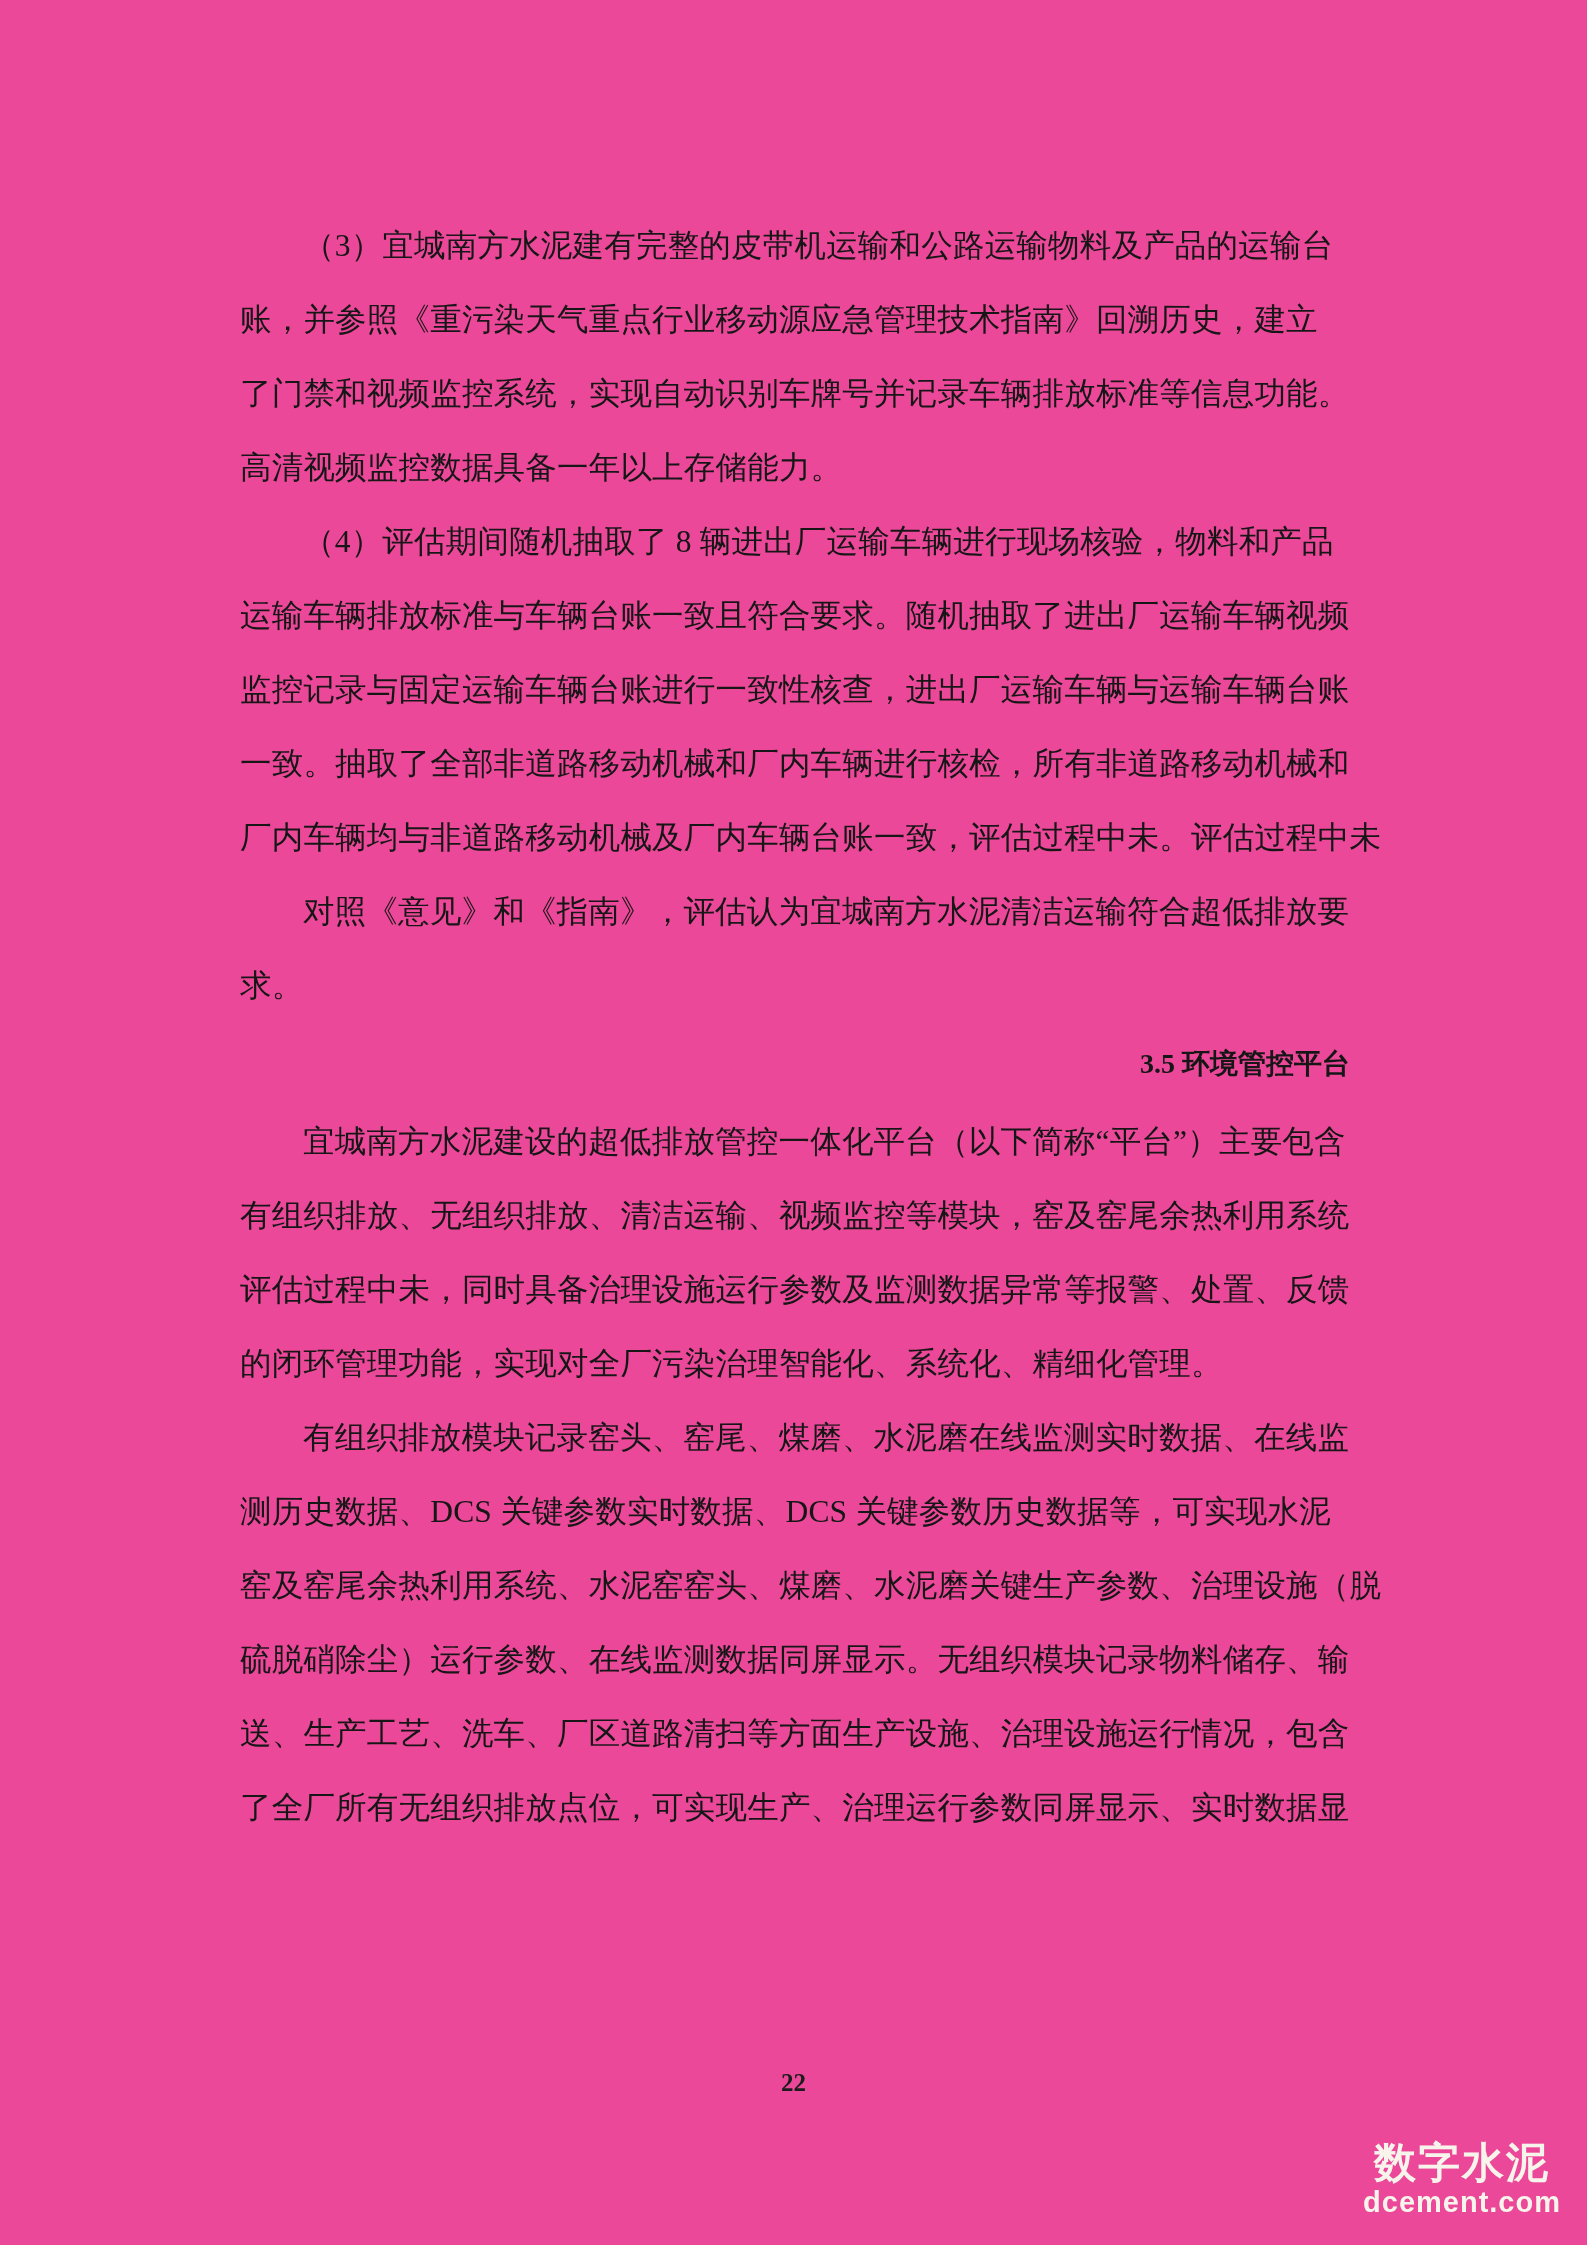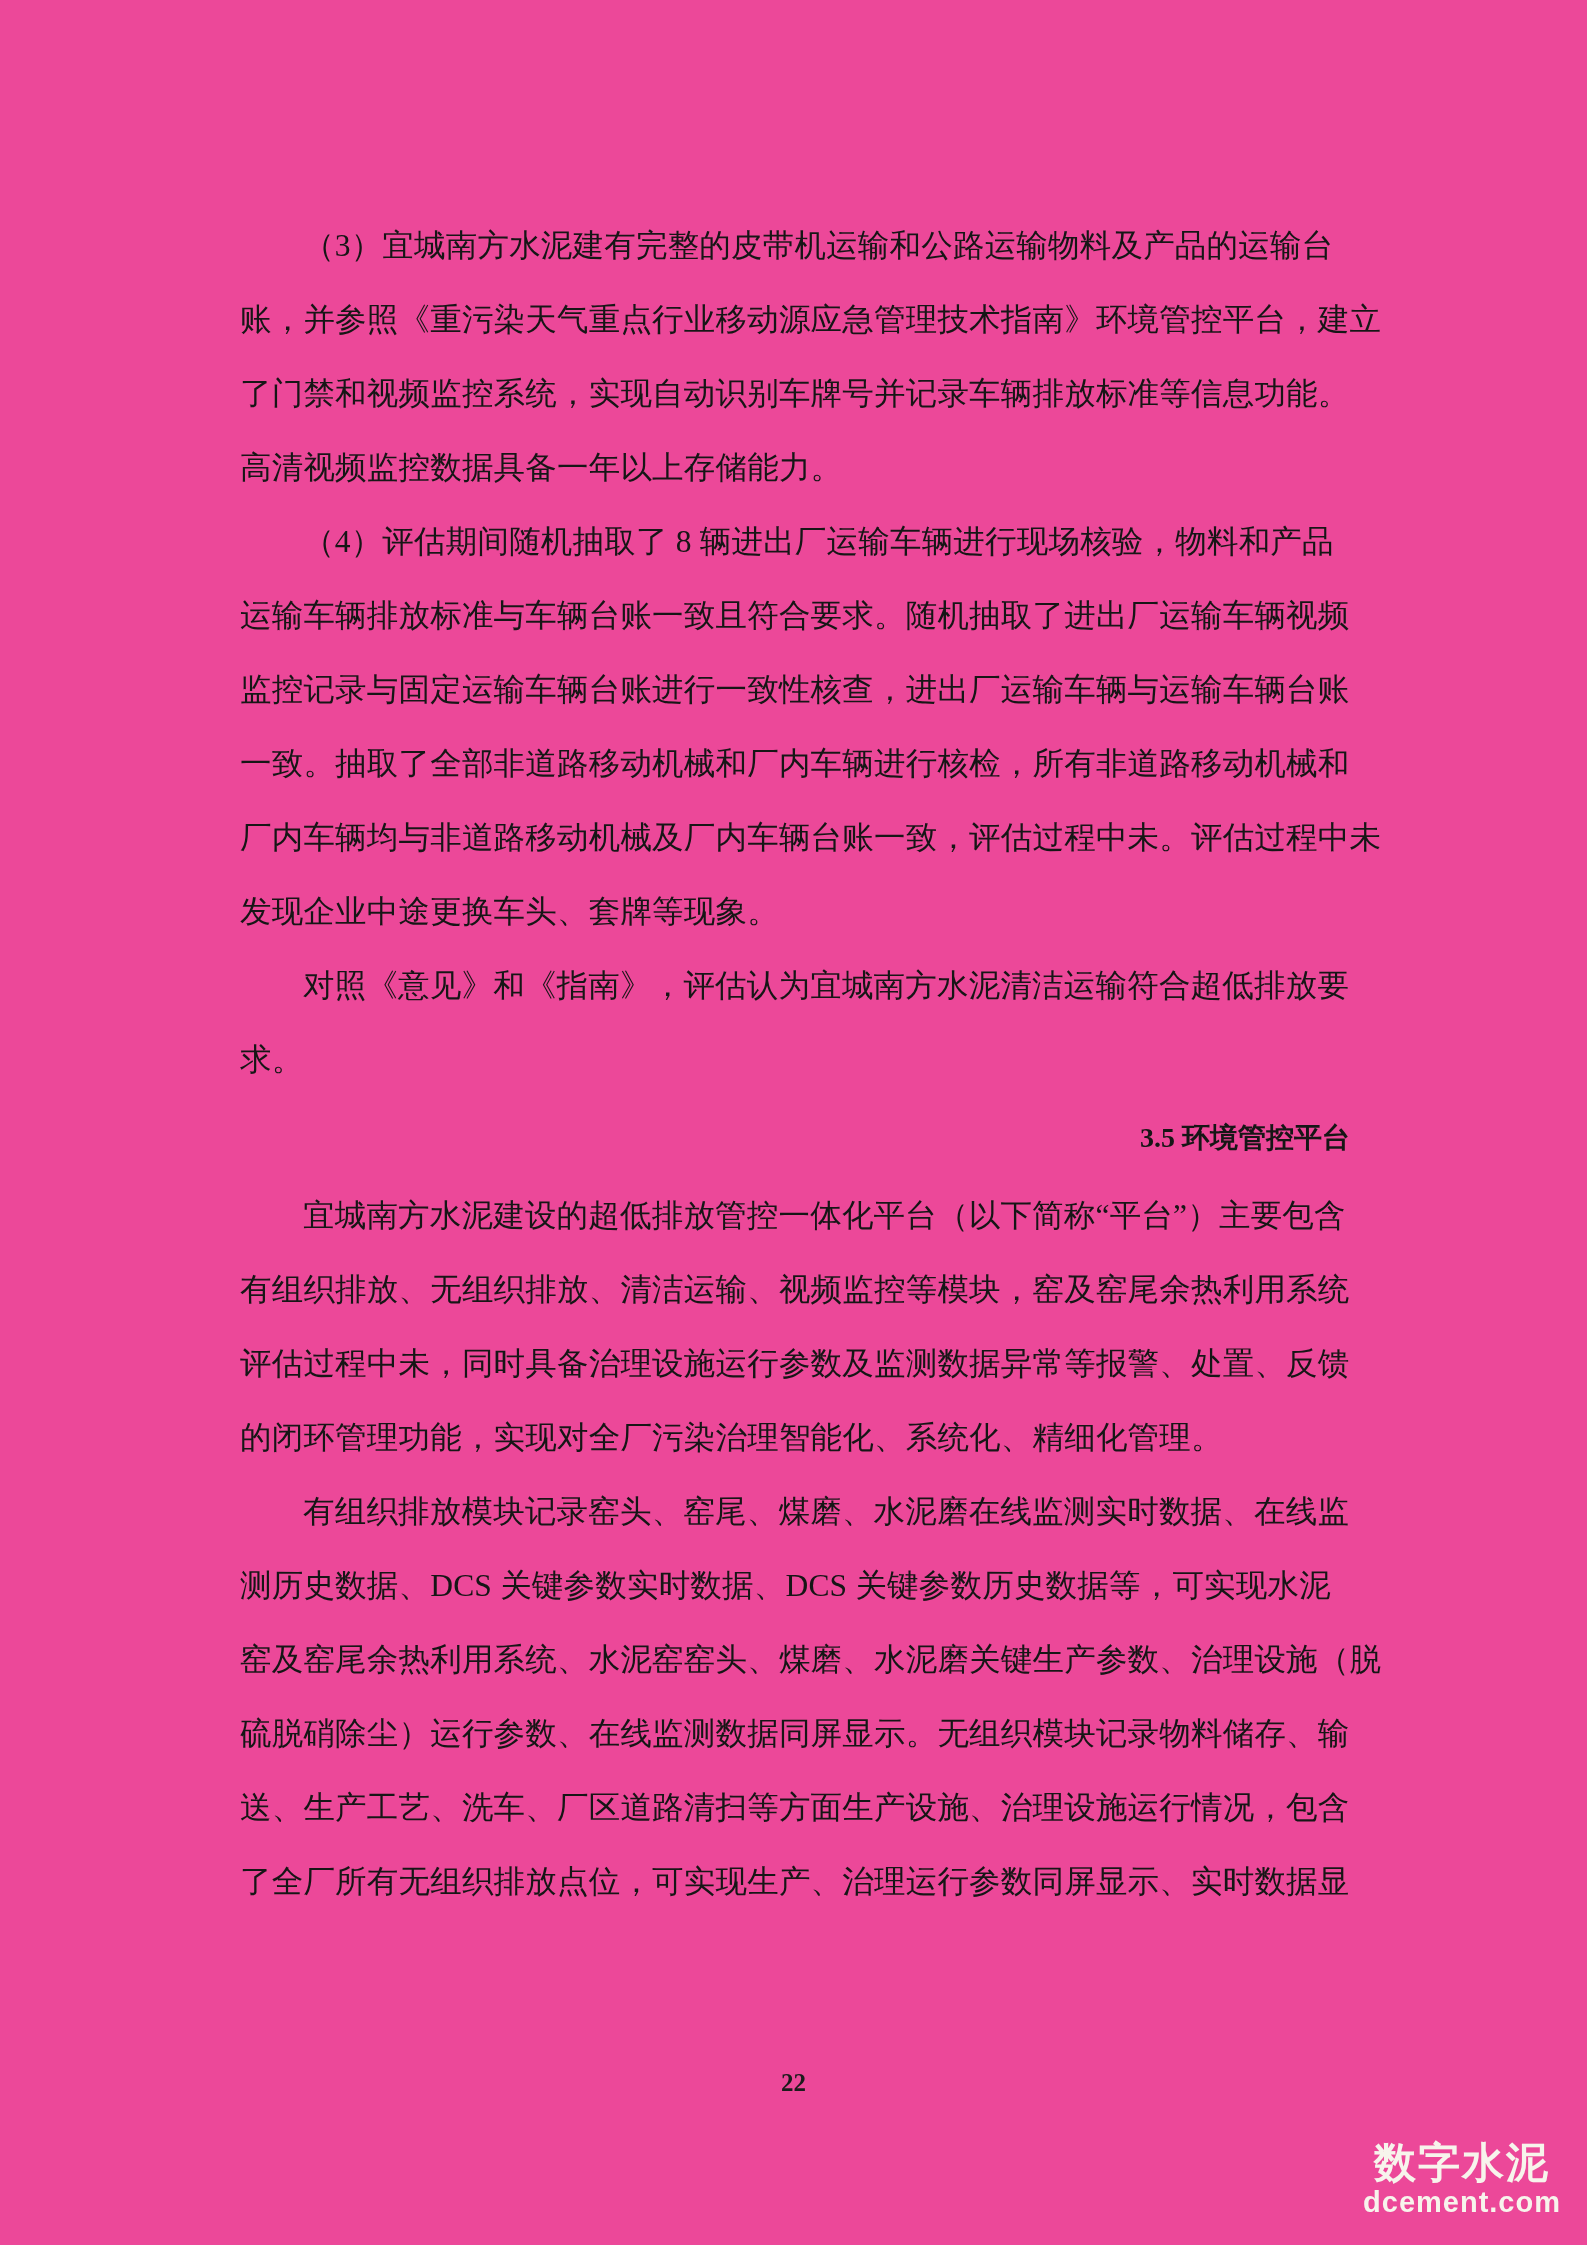--- a/index.html
+++ b/index.html
@@ -70,31 +70,30 @@
   }
 </style>
 </head>
 <body>
 
 <div class="page">
 
   <div class="doc-body">
       <div class="para">
         <div class="line indent">（3）宜城南方水泥建有完整的皮带机运输和公路运输物料及产品的运输台</div>
-        <div class="line">账，并参照《重污染天气重点行业移动源应急管理技术指南》环境管控平台，建立</div>
+        <div class="line">账，并参照《重污染天气重点行业移动源应急管理技术指南》回溯历史，建立</div>
         <div class="line">了门禁和视频监控系统，实现自动识别车牌号并记录车辆排放标准等信息功能。</div>
         <div class="line">高清视频监控数据具备一年以上存储能力。</div>
       </div>
       <div class="para">
         <div class="line indent">（4）评估期间随机抽取了 8 辆进出厂运输车辆进行现场核验，物料和产品</div>
         <div class="line">运输车辆排放标准与车辆台账一致且符合要求。随机抽取了进出厂运输车辆视频</div>
         <div class="line">监控记录与固定运输车辆台账进行一致性核查，进出厂运输车辆与运输车辆台账</div>
         <div class="line">一致。抽取了全部非道路移动机械和厂内车辆进行核检，所有非道路移动机械和</div>
         <div class="line">厂内车辆均与非道路移动机械及厂内车辆台账一致，评估过程中未。评估过程中未</div>
-        <div class="line">发现企业中途更换车头、套牌等现象。</div>
       </div>
       <div class="para">
         <div class="line indent">对照《意见》和《指南》，评估认为宜城南方水泥清洁运输符合超低排放要</div>
         <div class="line">求。</div>
       </div>
       <div class="heading">3.5 环境管控平台</div>
       <div class="para">
         <div class="line indent">宜城南方水泥建设的超低排放管控一体化平台（以下简称“平台”）主要包含</div>
         <div class="line">有组织排放、无组织排放、清洁运输、视频监控等模块，窑及窑尾余热利用系统</div>
         <div class="line">评估过程中未，同时具备治理设施运行参数及监测数据异常等报警、处置、反馈</div>

